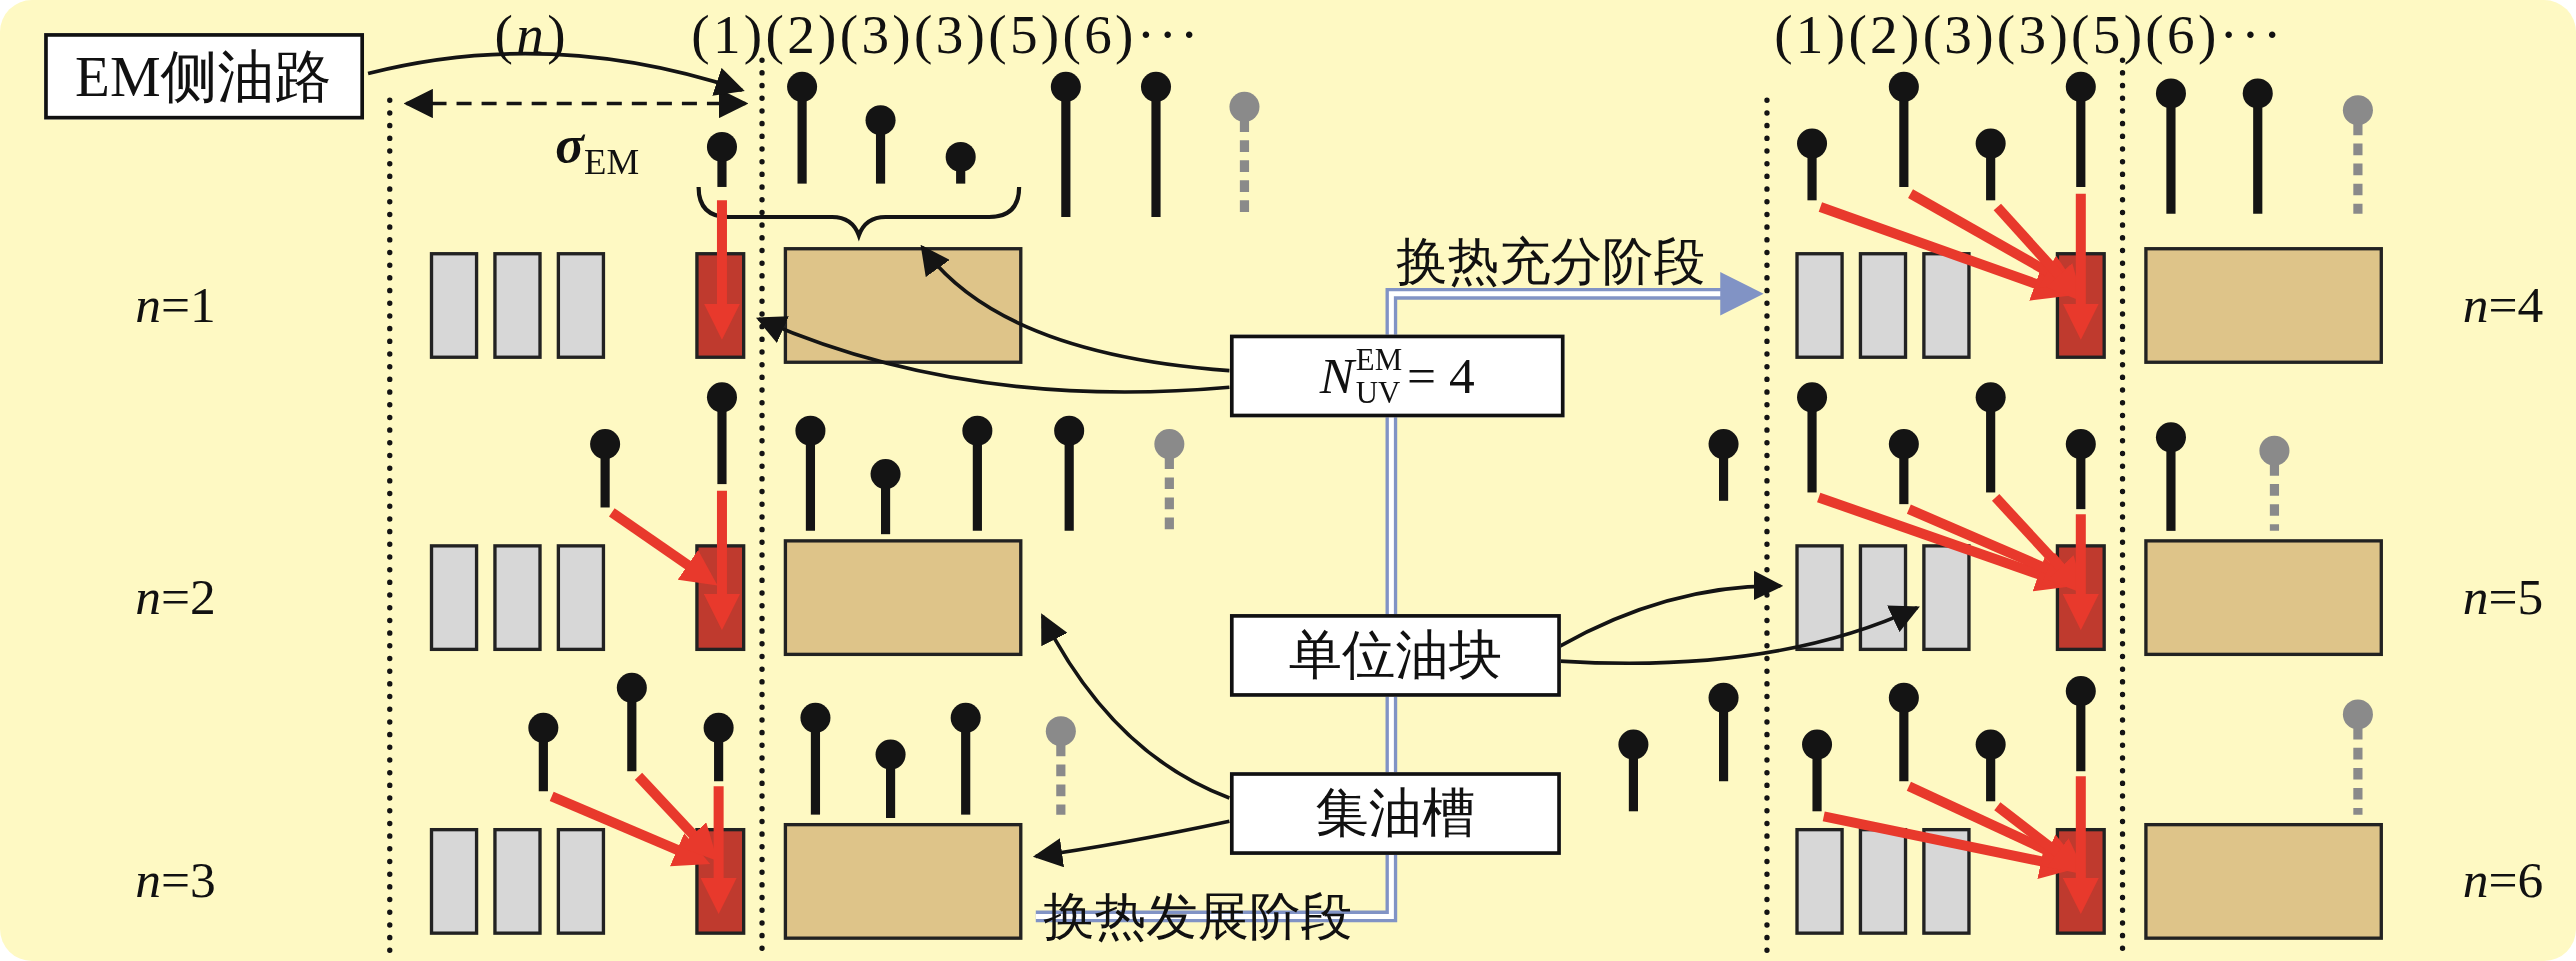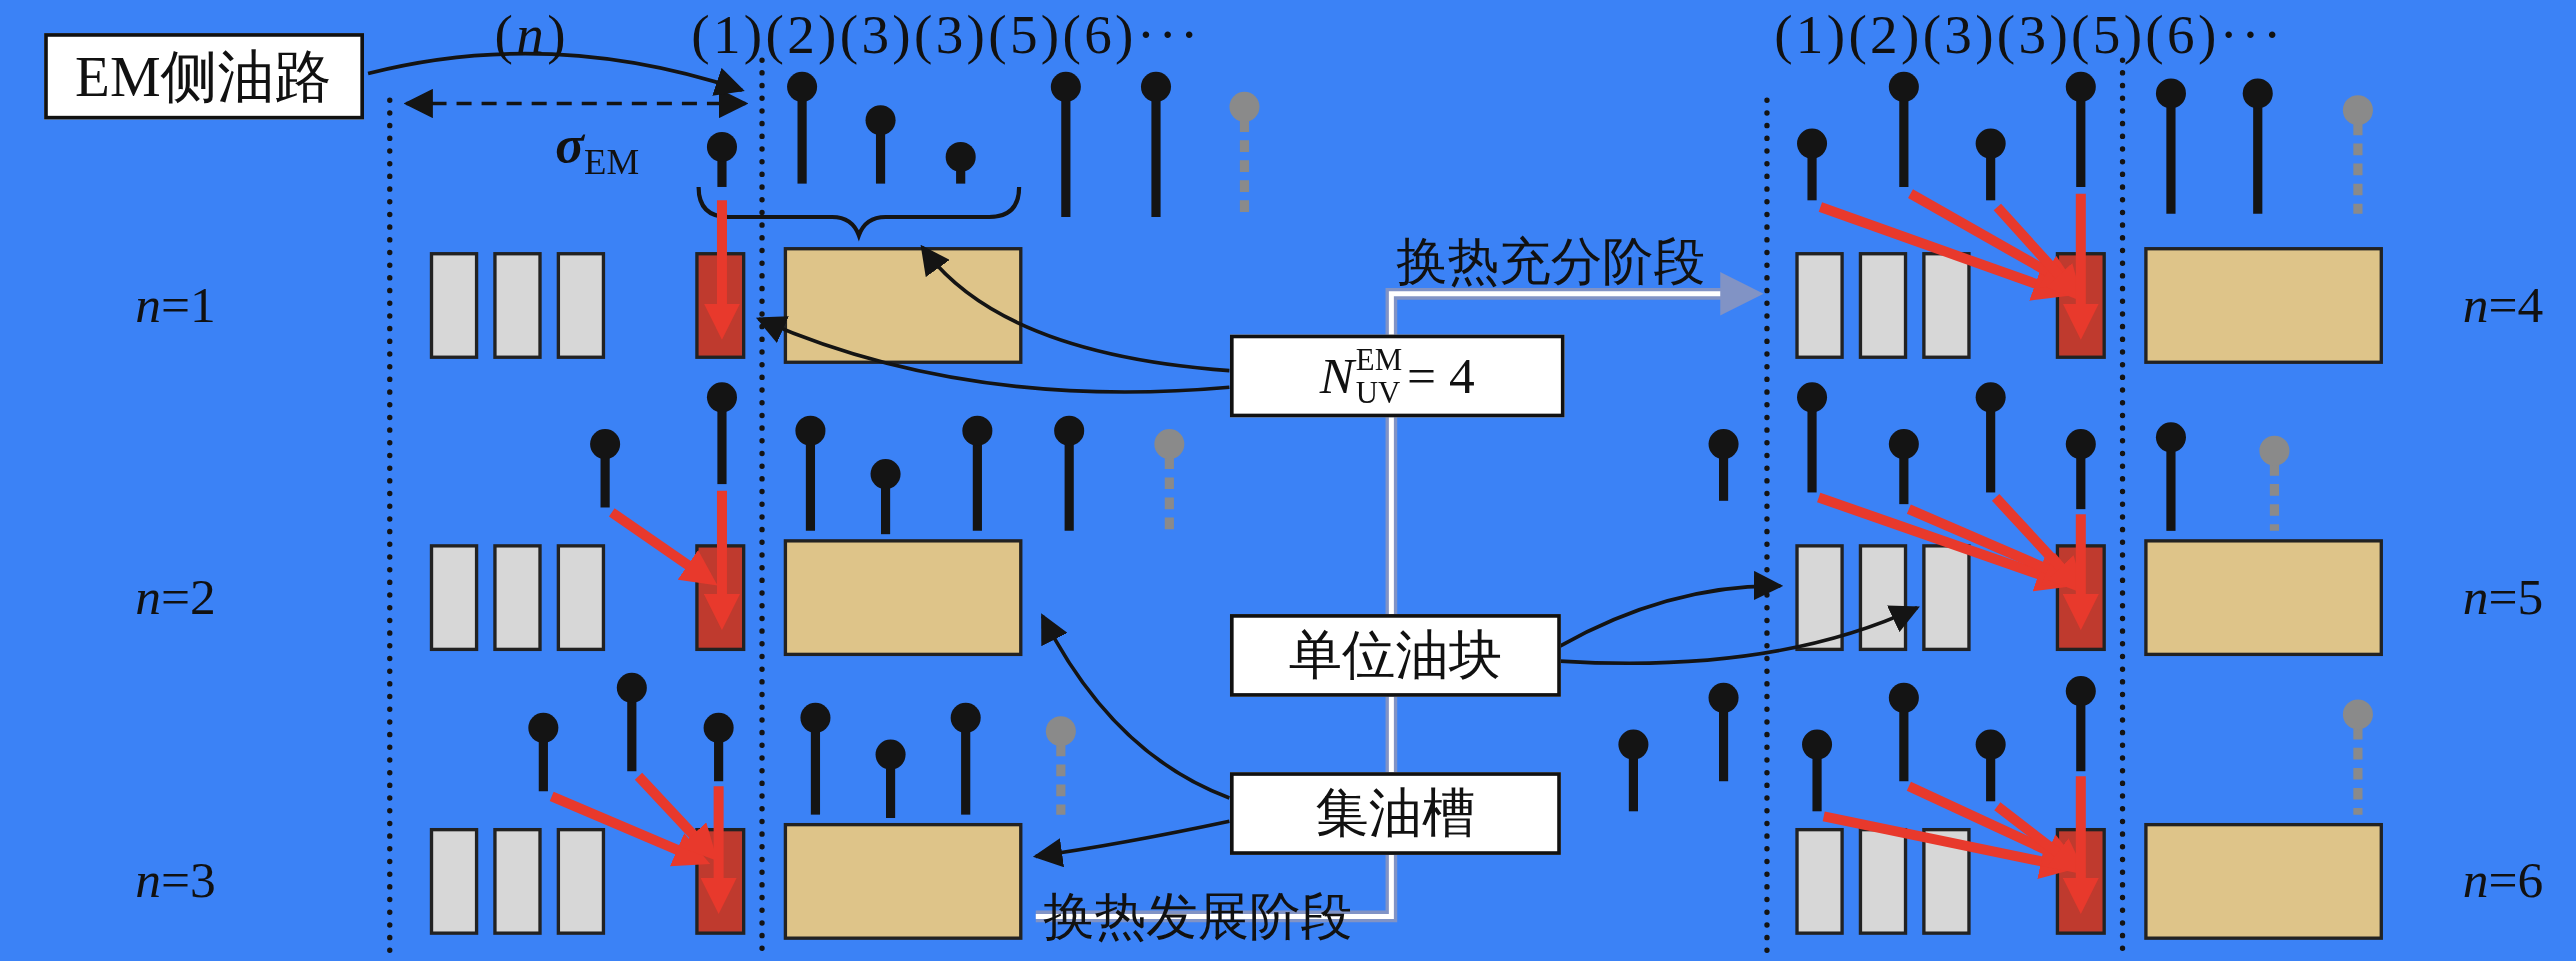--- a/index.html
+++ b/index.html
@@ -1,16 +1,16 @@
 <!DOCTYPE html>
 <html style="--unit-block-fill: #d7d7d7; --uv-block-fill: #bf3a2e; --trough-fill: #dec489; --arrow-red: #e8392c; --flow-blue: #8193c5; --pin-black: #141414; --pin-gray: #8a8a8a;font-size:14.5px"><head>
 <meta charset="utf-8">
 <style>
   html,body{margin:0;padding:0;background:#fff;}
-  .viewport{position:relative;width:2576px;height:961px;overflow:hidden;background:#3b82f6;}
+  .viewport{position:relative;width:2576px;height:961px;overflow:hidden;background:#fef9c3;border-radius:32px;}
   .canvas{position:absolute;left:0;top:0;width:1401px;height:523px;
           transform:scale(1.8385);transform-origin:0 0;
           font-family:"Liberation Serif",serif;color:#111;}
   svg.layer{position:absolute;left:0;top:0;}
   .lbl{position:absolute;white-space:nowrap;}
   .center{text-align:center;}
   .anno-box{position:absolute;background:#fff;border:2.7px solid #111;box-sizing:border-box;
             display:flex;align-items:center;justify-content:center;}
   .em-box{left:23.6px;top:18px;width:174px;height:47px;font-size:31px;}
   .nuv-box{left:669px;top:182px;width:182px;height:45px;font-size:28px;border-width:2.3px;}

